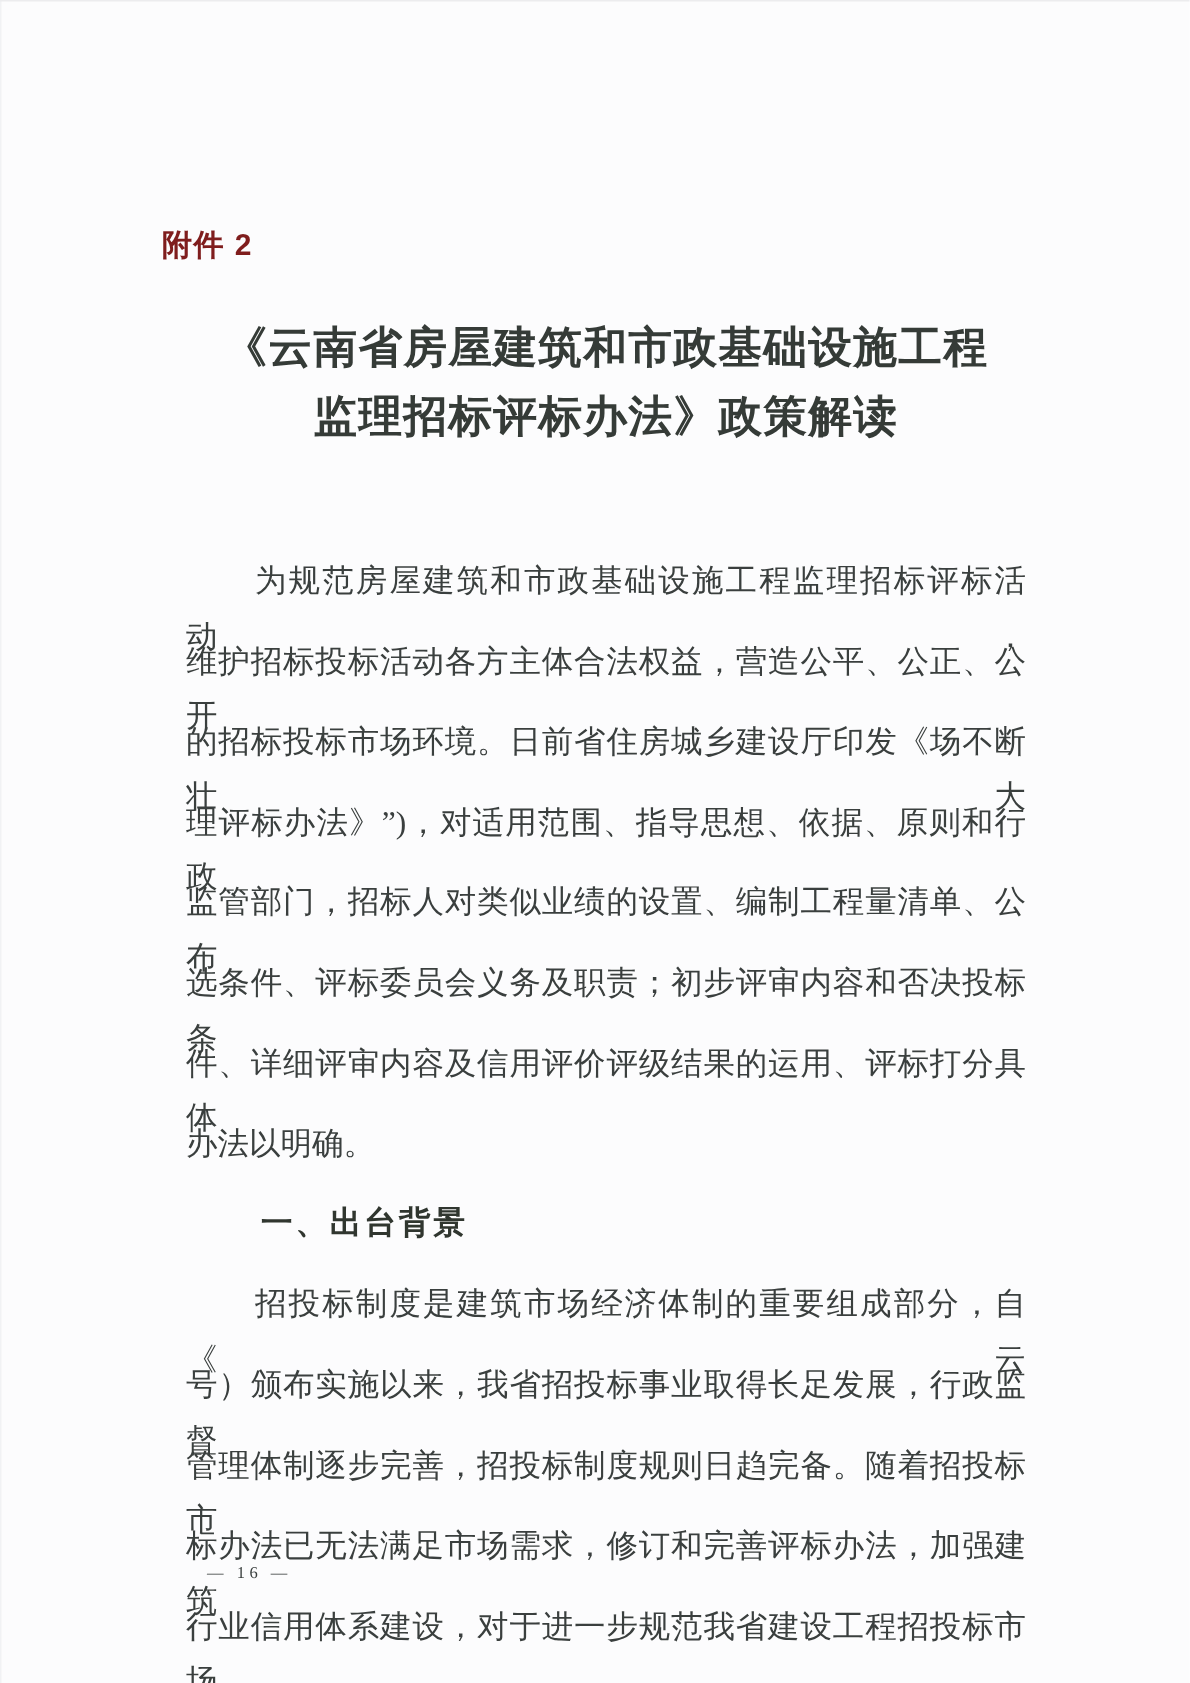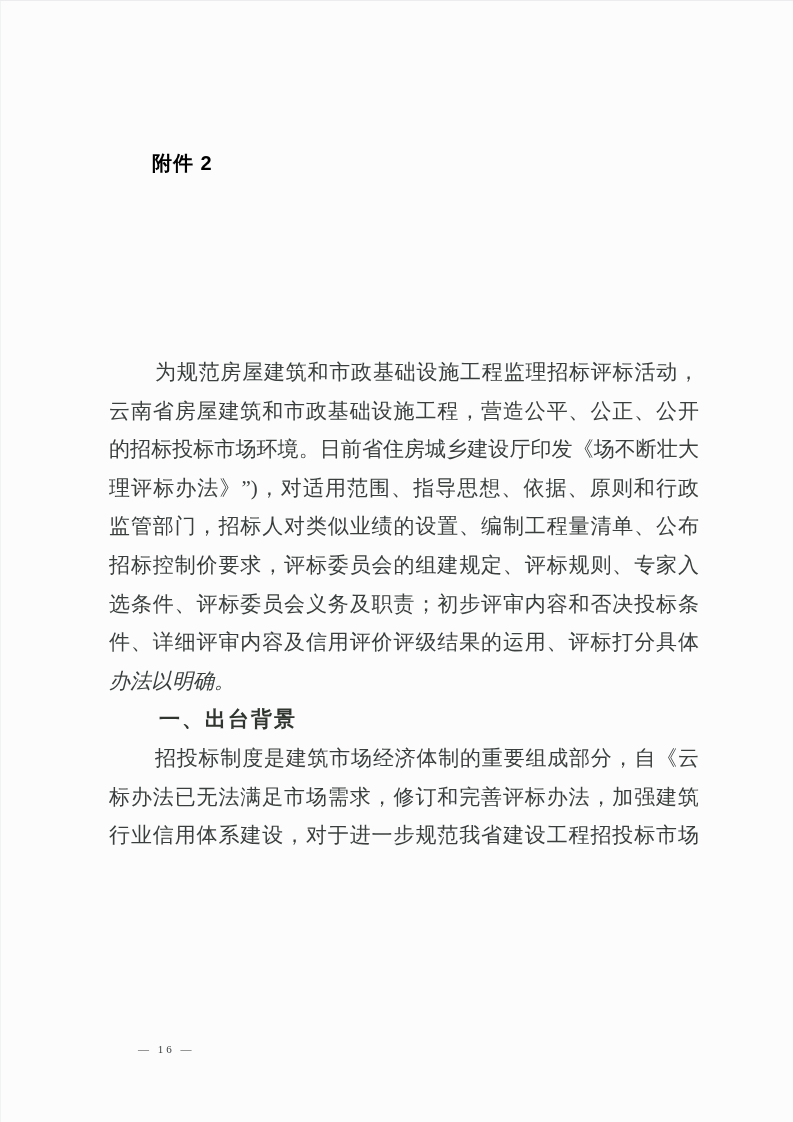--- a/index.html
+++ b/index.html
@@ -15,52 +15,51 @@
     box-shadow: inset 0 1px 0 #ececee, inset 1px 0 0 #f1f2f4;
     overflow: hidden;
   }
   .attachment {
     position: absolute;
     top: 150px; left: 108px;
     font-family: "Liberation Sans", "DejaVu Sans", sans-serif;
     font-weight: 600;
     font-size: 20px;
     letter-spacing: 1px;
-    color: #000000;
-    margin-left: 44px;
+    color: #7f1d1d;
   }
   .doc-title {
     position: absolute;
     top: 209px; left: 99px;
     width: 610px;
     text-align: center;
     font-weight: 700;
     font-size: 29px;
     line-height: 46px;
     letter-spacing: 1px;
     color: #353b37;
   }
   .body-block {
     position: absolute;
     top: 352px; left: 107px;
     width: 594px;
   }
   .line {
-    margin: 2px;
+    margin: 17px;
     height: 36.6px;
     line-height: 36.6px;
     font-size: 21px;
     color: #3a3f3e;
     text-align: justify;
     text-align-last: justify;
     text-justify: inter-character;
     font-family: "Liberation Serif", "DejaVu Serif", serif;
   }
   .line.indent { text-indent: 46px; }
-  .line.last { text-align: right; text-align-last: left; font-style: italic; }
+  .line.last { text-align: right; text-align-last: left; }
   .line.heading {
     font-family: "Liberation Sans", "DejaVu Sans", sans-serif;
     font-weight: 700;
     text-align: left;
     text-align-last: left;
     text-indent: 50px;
     letter-spacing: 2px;
     color: #30362f;
   }
   .footer {
@@ -72,34 +71,39 @@
     font-family: "Liberation Serif", "DejaVu Serif", serif;
   }
 </style>
 </head>
 <body>
 
 <div class="page">
 
   <div class="attachment">附件 2</div>
 
+  <div class="doc-title">
+    <div>《云南省房屋建筑和市政基础设施工程</div>
+    <div>监理招标评标办法》政策解读</div>
+  </div>
 
   <div class="body-block">
     <p class="line indent">为规范房屋建筑和市政基础设施工程监理招标评标活动，</p>
-    <p class="line">云南省房屋建筑和市政基础设施工程，营造公平、公正、公开</p>
+    <p class="line">维护招标投标活动各方主体合法权益，营造公平、公正、公开</p>
     <p class="line">的招标投标市场环境。日前省住房城乡建设厅印发《场不断壮大</p>
     <p class="line">理评标办法》”)，对适用范围、指导思想、依据、原则和行政</p>
     <p class="line">监管部门，招标人对类似业绩的设置、编制工程量清单、公布</p>
-    <p class="line">招标控制价要求，评标委员会的组建规定、评标规则、专家入</p>
     <p class="line">选条件、评标委员会义务及职责；初步评审内容和否决投标条</p>
     <p class="line">件、详细评审内容及信用评价评级结果的运用、评标打分具体</p>
     <p class="line last">办法以明确。</p>
 
     <p class="line heading">一、出台背景</p>
 
     <p class="line indent">招投标制度是建筑市场经济体制的重要组成部分，自《云</p>
+    <p class="line">号）颁布实施以来，我省招投标事业取得长足发展，行政监督</p>
+    <p class="line">管理体制逐步完善，招投标制度规则日趋完备。随着招投标市</p>
     <p class="line">标办法已无法满足市场需求，修订和完善评标办法，加强建筑</p>
     <p class="line">行业信用体系建设，对于进一步规范我省建设工程招投标市场</p>
   </div>
 
   <div class="footer">— 16 —</div>
 
 </div>
 
 </body></html>

